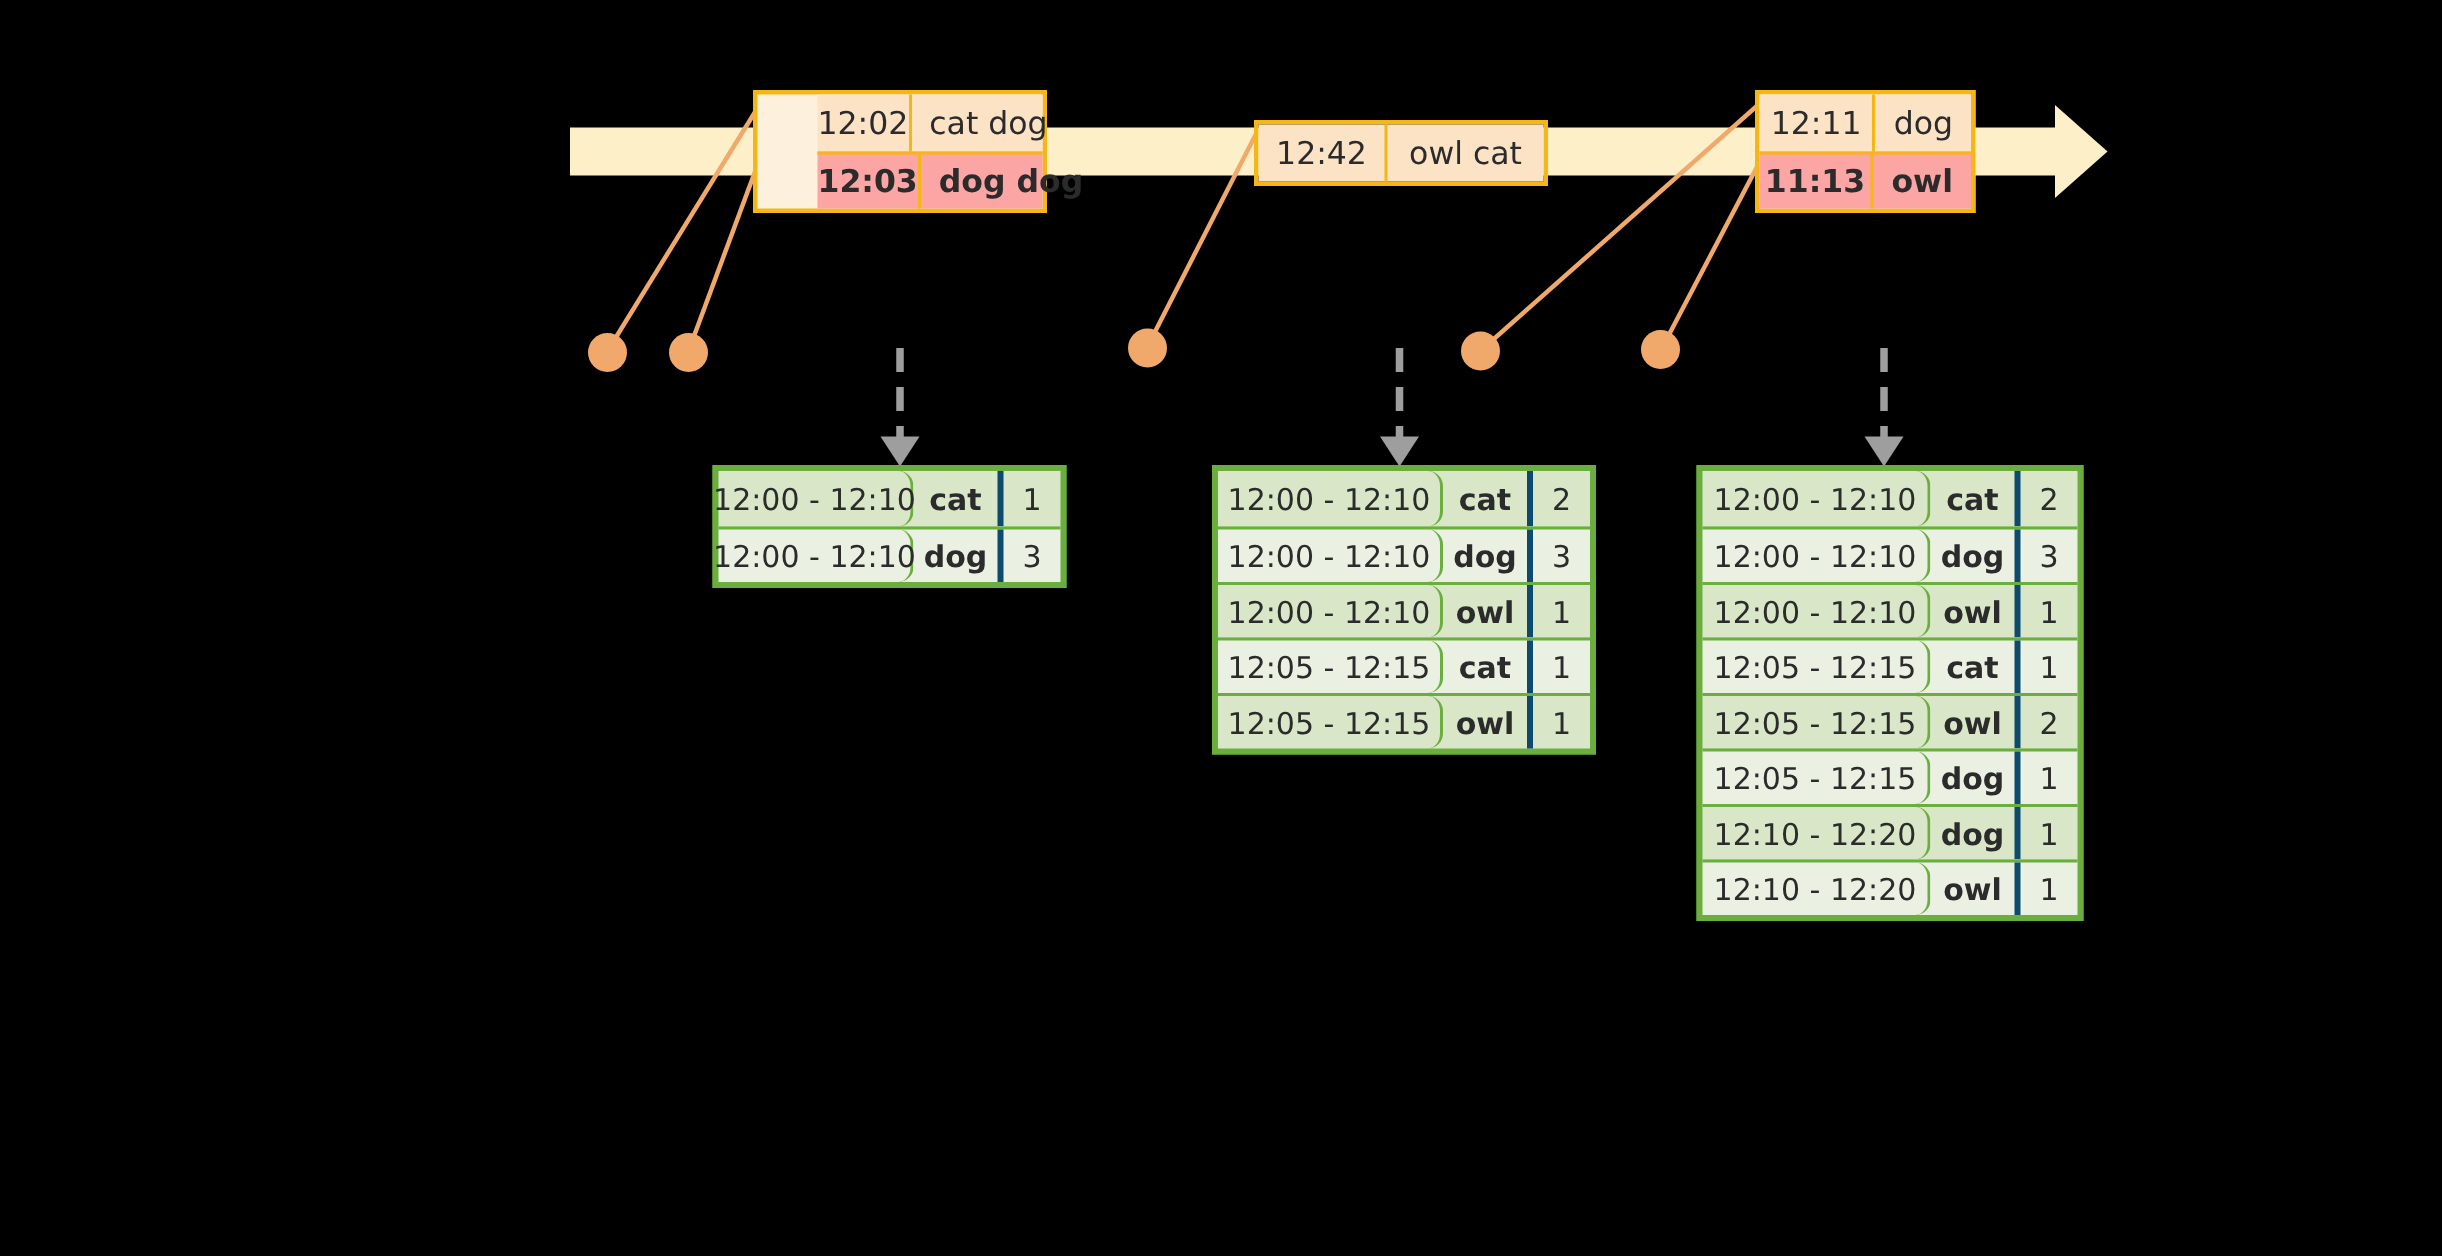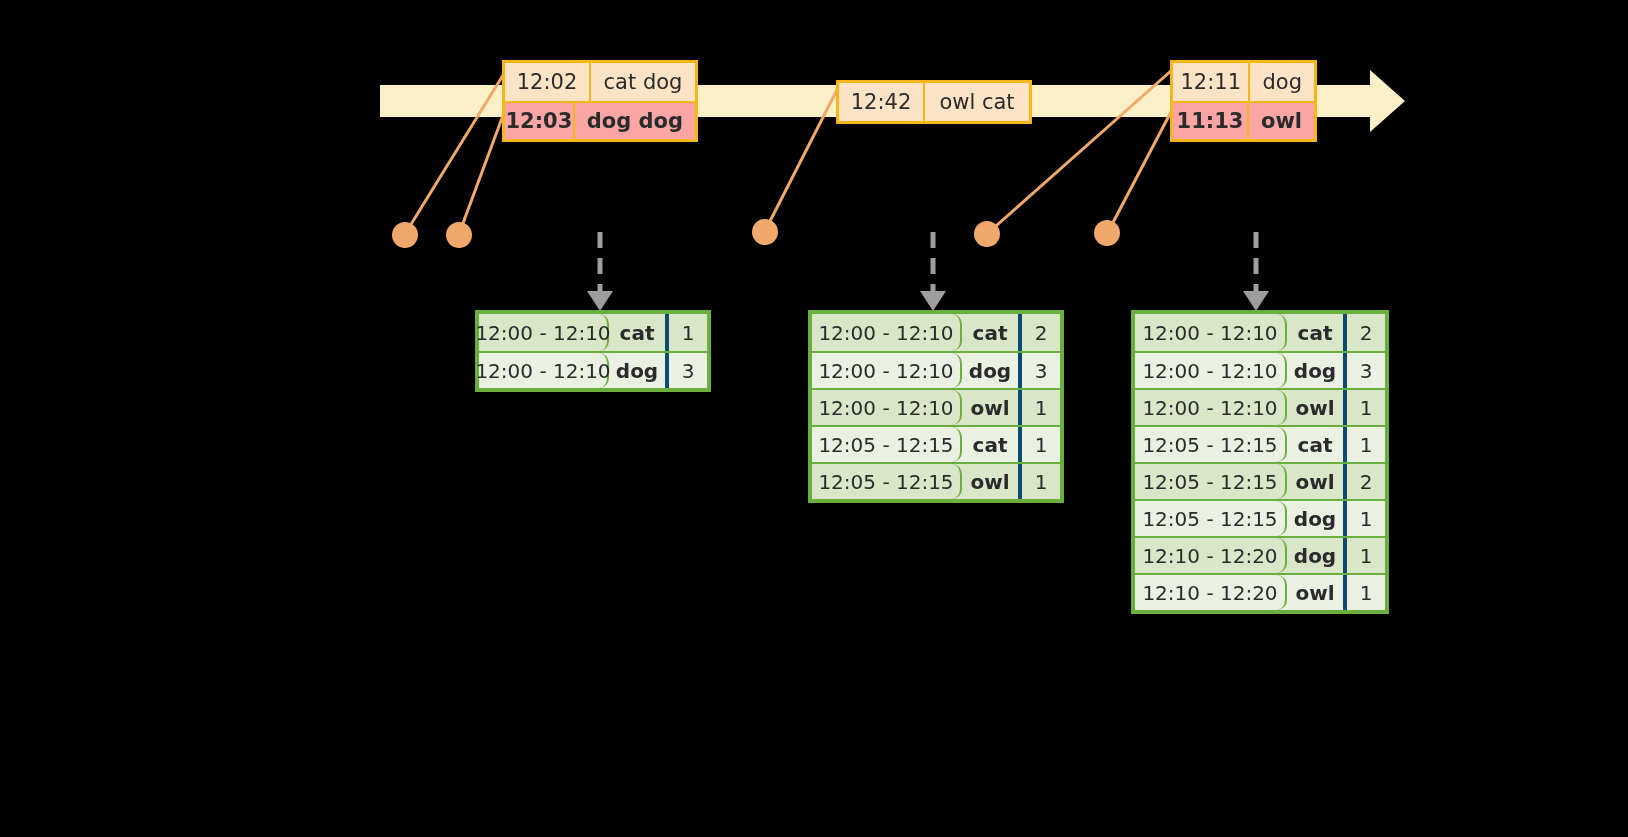--- a/index.html
+++ b/index.html
@@ -142,21 +142,21 @@
     <g>
       <line x1="933" y1="232" x2="933" y2="292" stroke="#9e9e9e" stroke-width="5" stroke-dasharray="16,10"></line>
       <polygon points="920,291 946,291 933,311" fill="#9e9e9e"></polygon>
     </g>
     <g>
       <line x1="1256" y1="232" x2="1256" y2="292" stroke="#9e9e9e" stroke-width="5" stroke-dasharray="16,10"></line>
       <polygon points="1243,291 1269,291 1256,311" fill="#9e9e9e"></polygon>
     </g>
   </svg>
 
-  <div class="event-box" style="left:502px; top:60px; width:196px;">
+  <div class="event-box" style="left:502px; top:60px; width:196px;padding-left:40px;">
     <div class="event-row shade-dark">
       <div class="event-time">12:02</div>
       <div class="event-words">cat dog</div>
     </div>
     <div class="event-row shade-light">
       <div class="event-time">12:03</div>
       <div class="event-words">dog dog</div>
     </div>
   </div>
 

